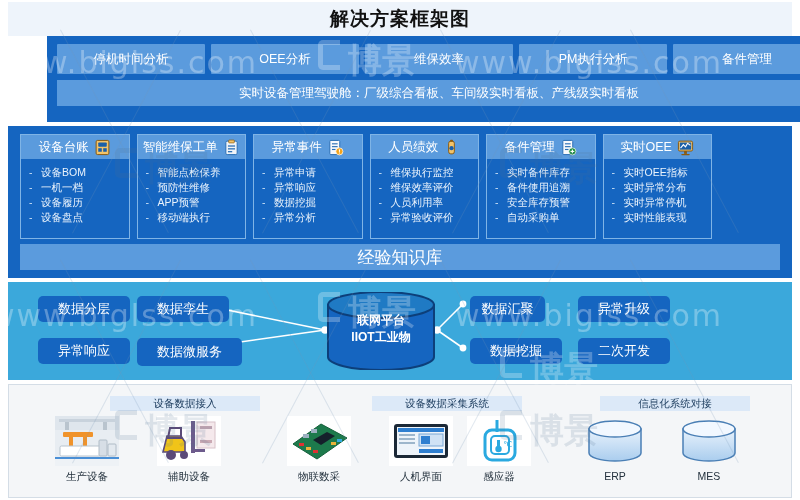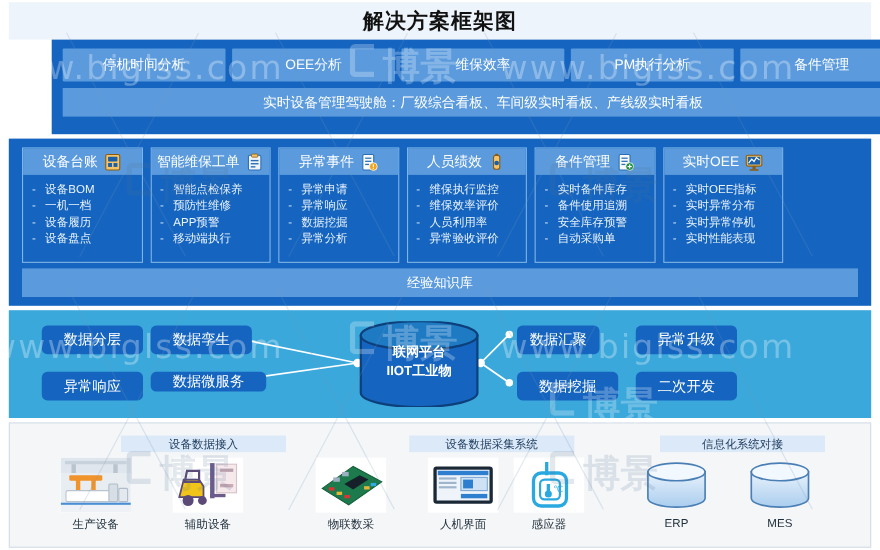--- a/index.html
+++ b/index.html
@@ -135,21 +135,21 @@
     display: flex; align-items: flex-start;
     line-height: 14px;
   }
   .mod-li .dash {
     width: 12px; flex: 0 0 12px; color: #cfe3f7;
   }
   .kb-bar {
     position: absolute; left: 12px; top: 118px;
     width: 760px; height: 26px;
     background: #5b9bdd;
-    color: #ffffff; font-size: 12px;
+    color: #ffffff; font-size: 17px;
     display: flex; align-items: center; justify-content: center;
   }
 
   
   .band-data {
     position: absolute; left: 8px; top: 282px;
     width: 784px; height: 98px;
     background: #3ba8db;
     z-index: 5;
   }
@@ -438,21 +438,21 @@
         <circle cx="455" cy="22" r="3.4"></circle>
         <circle cx="455" cy="66" r="3.4"></circle>
       </g>
     </svg>
   </div>
 
   <div id="data-buttons">
       <div class="data-btn" style="left: 38px; top: 296px; width: 92px; height: 26px;">数据分层</div>
       <div class="data-btn" style="left: 137px; top: 296px; width: 92px; height: 26px; text-align: center;">数据孪生</div>
       <div class="data-btn" style="left: 38px; top: 338px; width: 92px; height: 26px;">异常响应</div>
-      <div class="data-btn" style="left: 137px; top: 338px; width: 105px; height: 18px;">数据微服务</div>
+      <div class="data-btn" style="left: 137px; top: 338px; width: 105px; height: 28px;">数据微服务</div>
       <div class="data-btn" style="left: 470px; top: 296px; width: 75px; height: 26px;">数据汇聚</div>
       <div class="data-btn" style="left: 578px; top: 296px; width: 92px; height: 26px;">异常升级</div>
       <div class="data-btn" style="left: 470px; top: 338px; width: 92px; height: 26px;">数据挖掘</div>
       <div class="data-btn" style="left: 578px; top: 338px; width: 92px; height: 26px;">二次开发</div>
     </div>
 
   <div class="cyl">
     <svg width="112" height="78" viewBox="0 0 112 78">
       <path d="M3 13 L3 65 A53 13 0 0 0 109 65 L109 13 Z" fill="#1565c0" stroke="#0d3f7a" stroke-width="2"></path>
       <ellipse cx="56" cy="13" rx="53" ry="13" fill="#1f7ac4" stroke="#0d3f7a" stroke-width="2"></ellipse>

